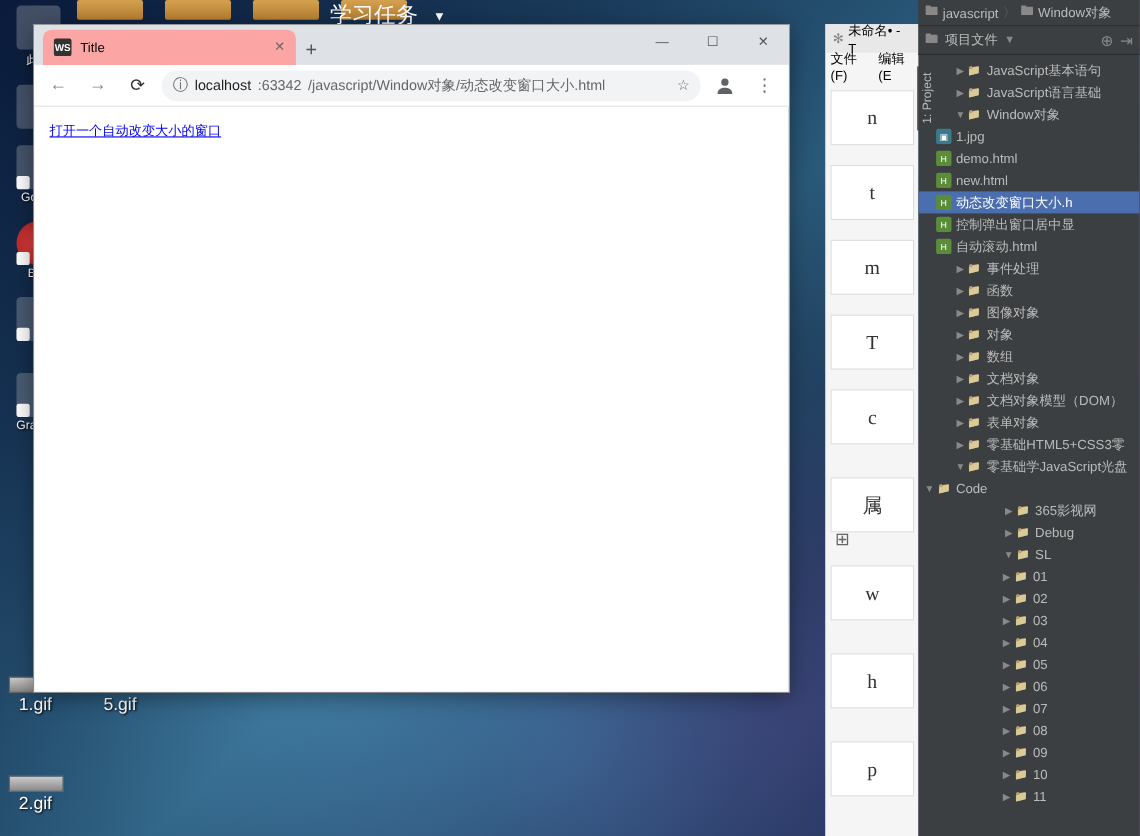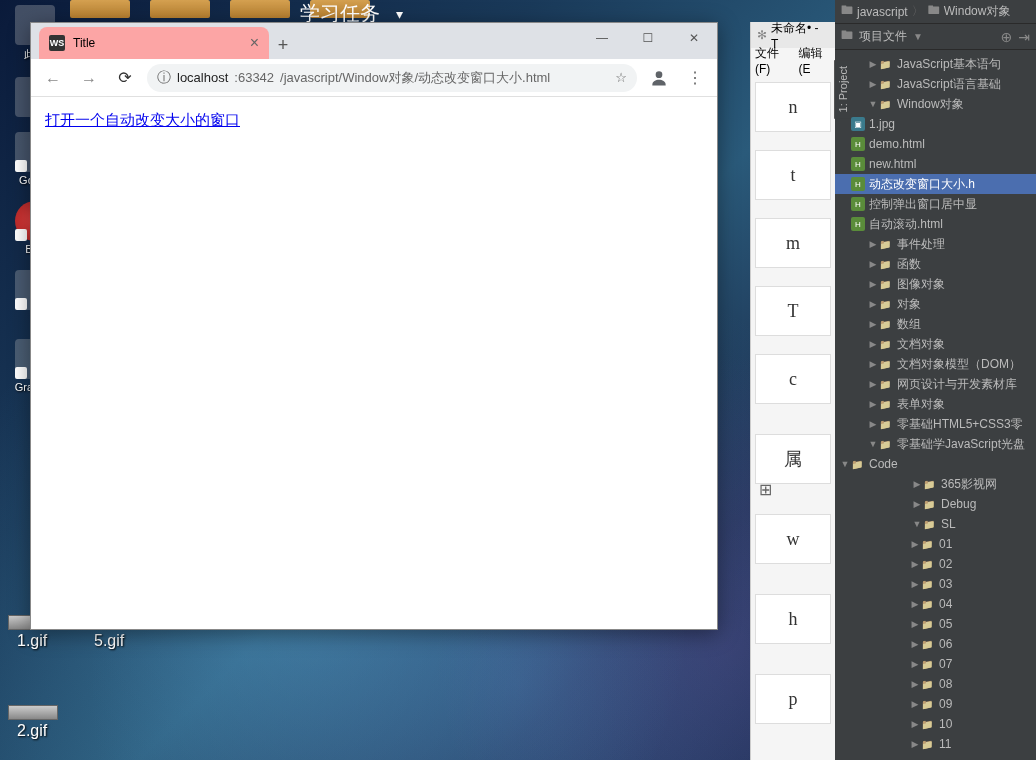--- a/index.html
+++ b/index.html
@@ -51,21 +51,21 @@
 .nav-btn { width: 28px; height: 28px; display: flex; align-items: center; justify-content: center; color: #888; font-size: 16px; cursor: pointer; border-radius: 50%; }
 .nav-btn.active { color: #333; }
 .url-box { flex: 1; height: 28px; background: #f1f3f4; border-radius: 14px; display: flex; align-items: center; padding: 0 10px; gap: 6px; font-size: 13px; color: #333; }
 .url-box .info-icon { color: #666; font-size: 14px; }
 .url-box .host { color: #222; }
 .url-box .path { color: #666; }
 .url-box .star { margin-left: auto; color: #666; }
 .user-icon { width: 28px; height: 28px; display: flex; align-items: center; justify-content: center; color: #666; font-size: 18px; }
 .menu-icon { width: 28px; height: 28px; display: flex; align-items: center; justify-content: center; color: #666; font-size: 16px; }
 
-.page { padding: 14px; font-size: 15px; }
+.page { padding: 14px; font-size: 12px; }
 .page a { color: #0000ee; text-decoration: underline; }
 
 
 .doc-strip { position: absolute; top: 22px; left: 750px; width: 85px; height: 738px; background: #f5f5f5; border-left: 1px solid #ccc; }
 .doc-title { height: 26px; display: flex; align-items: center; padding: 0 6px; font-size: 12px; gap: 4px; background: #e8e8e8; }
 .doc-title .gear { color: #888; }
 .doc-menu { height: 24px; display: flex; font-size: 12px; padding: 0 4px; gap: 8px; align-items: center; background: #f5f5f5; }
 .doc-body { padding: 10px 4px; }
 .doc-block { height: 50px; margin-bottom: 18px; background: #fff; border: 1px solid #ddd; display: flex; align-items: center; justify-content: center; font-size: 18px; font-family: serif; color: #333; }
 .doc-grid-icon { position: absolute; top: 458px; left: 8px; width: 18px; height: 18px; color: #666; font-size: 16px; }
@@ -310,25 +310,20 @@
         <span class="tree-label">文档对象</span>
       </div>
       <div class="tree-item indent-2">
         <span class="tree-arrow right"></span>
         <span class="tree-icon folder"></span>
         <span class="tree-label">文档对象模型（DOM）</span>
       </div>
       <div class="tree-item indent-2">
         <span class="tree-arrow right"></span>
         <span class="tree-icon folder"></span>
-        <span class="tree-label">网页设计与开发素材库</span>
-      </div>
-      <div class="tree-item indent-2">
-        <span class="tree-arrow right"></span>
-        <span class="tree-icon folder"></span>
         <span class="tree-label">表单对象</span>
       </div>
       <div class="tree-item indent-2">
         <span class="tree-arrow right"></span>
         <span class="tree-icon folder"></span>
         <span class="tree-label">零基础HTML5+CSS3零</span>
       </div>
       <div class="tree-item indent-2">
         <span class="tree-arrow down"></span>
         <span class="tree-icon folder"></span>

